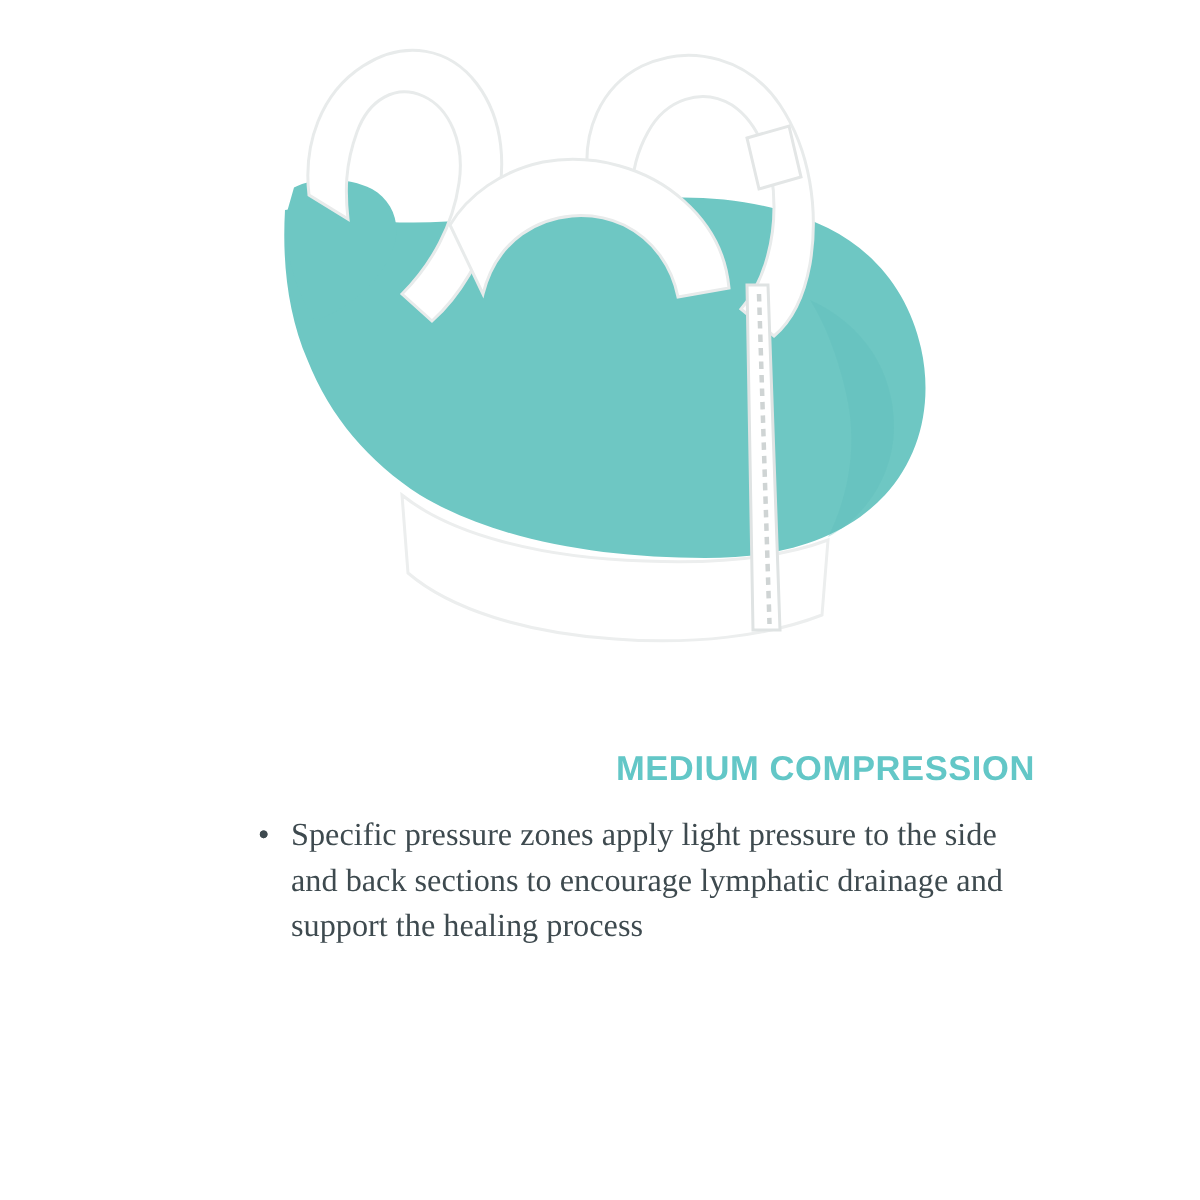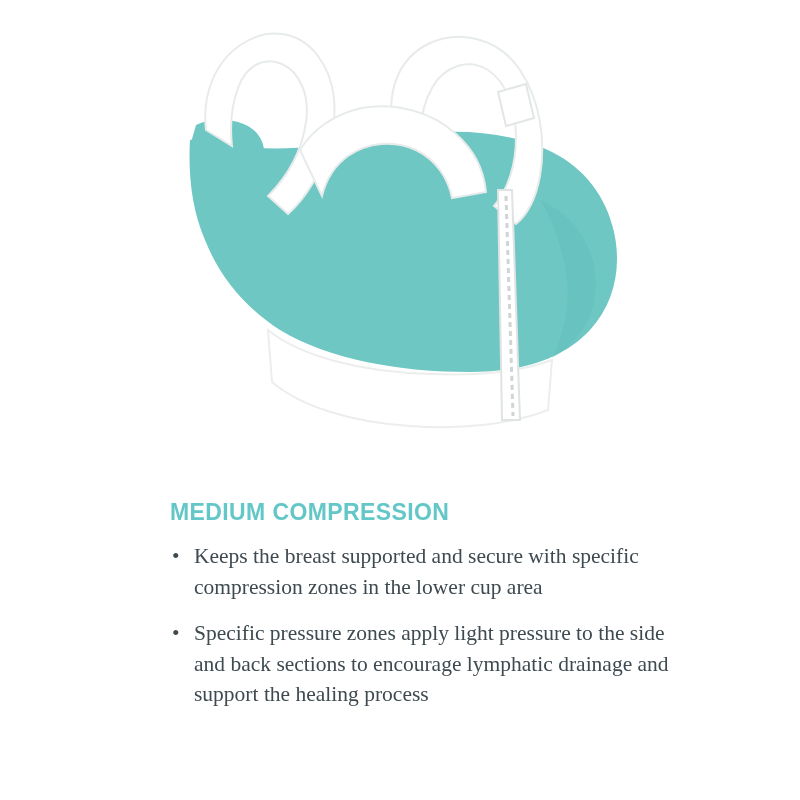--- a/index.html
+++ b/index.html
@@ -38,20 +38,21 @@
     width: 520px;
   }
   .heading {
     color: #63c7c7;
     font-family: "Liberation Sans", sans-serif;
     font-size: 23px;
     font-weight: bold;
     letter-spacing: 0.4px;
     margin: 0 0 16px 0;
     line-height: 1.1;
+    text-align: right;
   }
   ul.bullets {
     list-style: none;
     margin: 0;
     padding: 0;
   }
   ul.bullets li {
     position: relative;
     padding-left: 24px;
     margin-bottom: 16px;
@@ -159,21 +160,20 @@
         <path d="M540 200 C 576 216, 596 248, 596 284 C 596 316, 578 344, 552 358 C 566 330, 572 296, 564 262 C 558 236, 550 216, 540 200 Z" fill="#5fbdb9"></path>
       </g>
     </svg>
   </div>
 
   <div class="content">
     <h2 class="heading">MEDIUM COMPRESSION</h2>
     <ul class="bullets">
       <li>
         <span class="bullet-dot">•</span>
-        <span>Keeps the breast supported and secure with specific compression zones in the lower cup area</span>
       </li>
       <li>
         <span class="bullet-dot">•</span>
         <span>Specific pressure zones apply light pressure to the side and back sections to encourage lymphatic drainage and support the healing process</span>
       </li>
     </ul>
   </div>
 
 </div>
 

